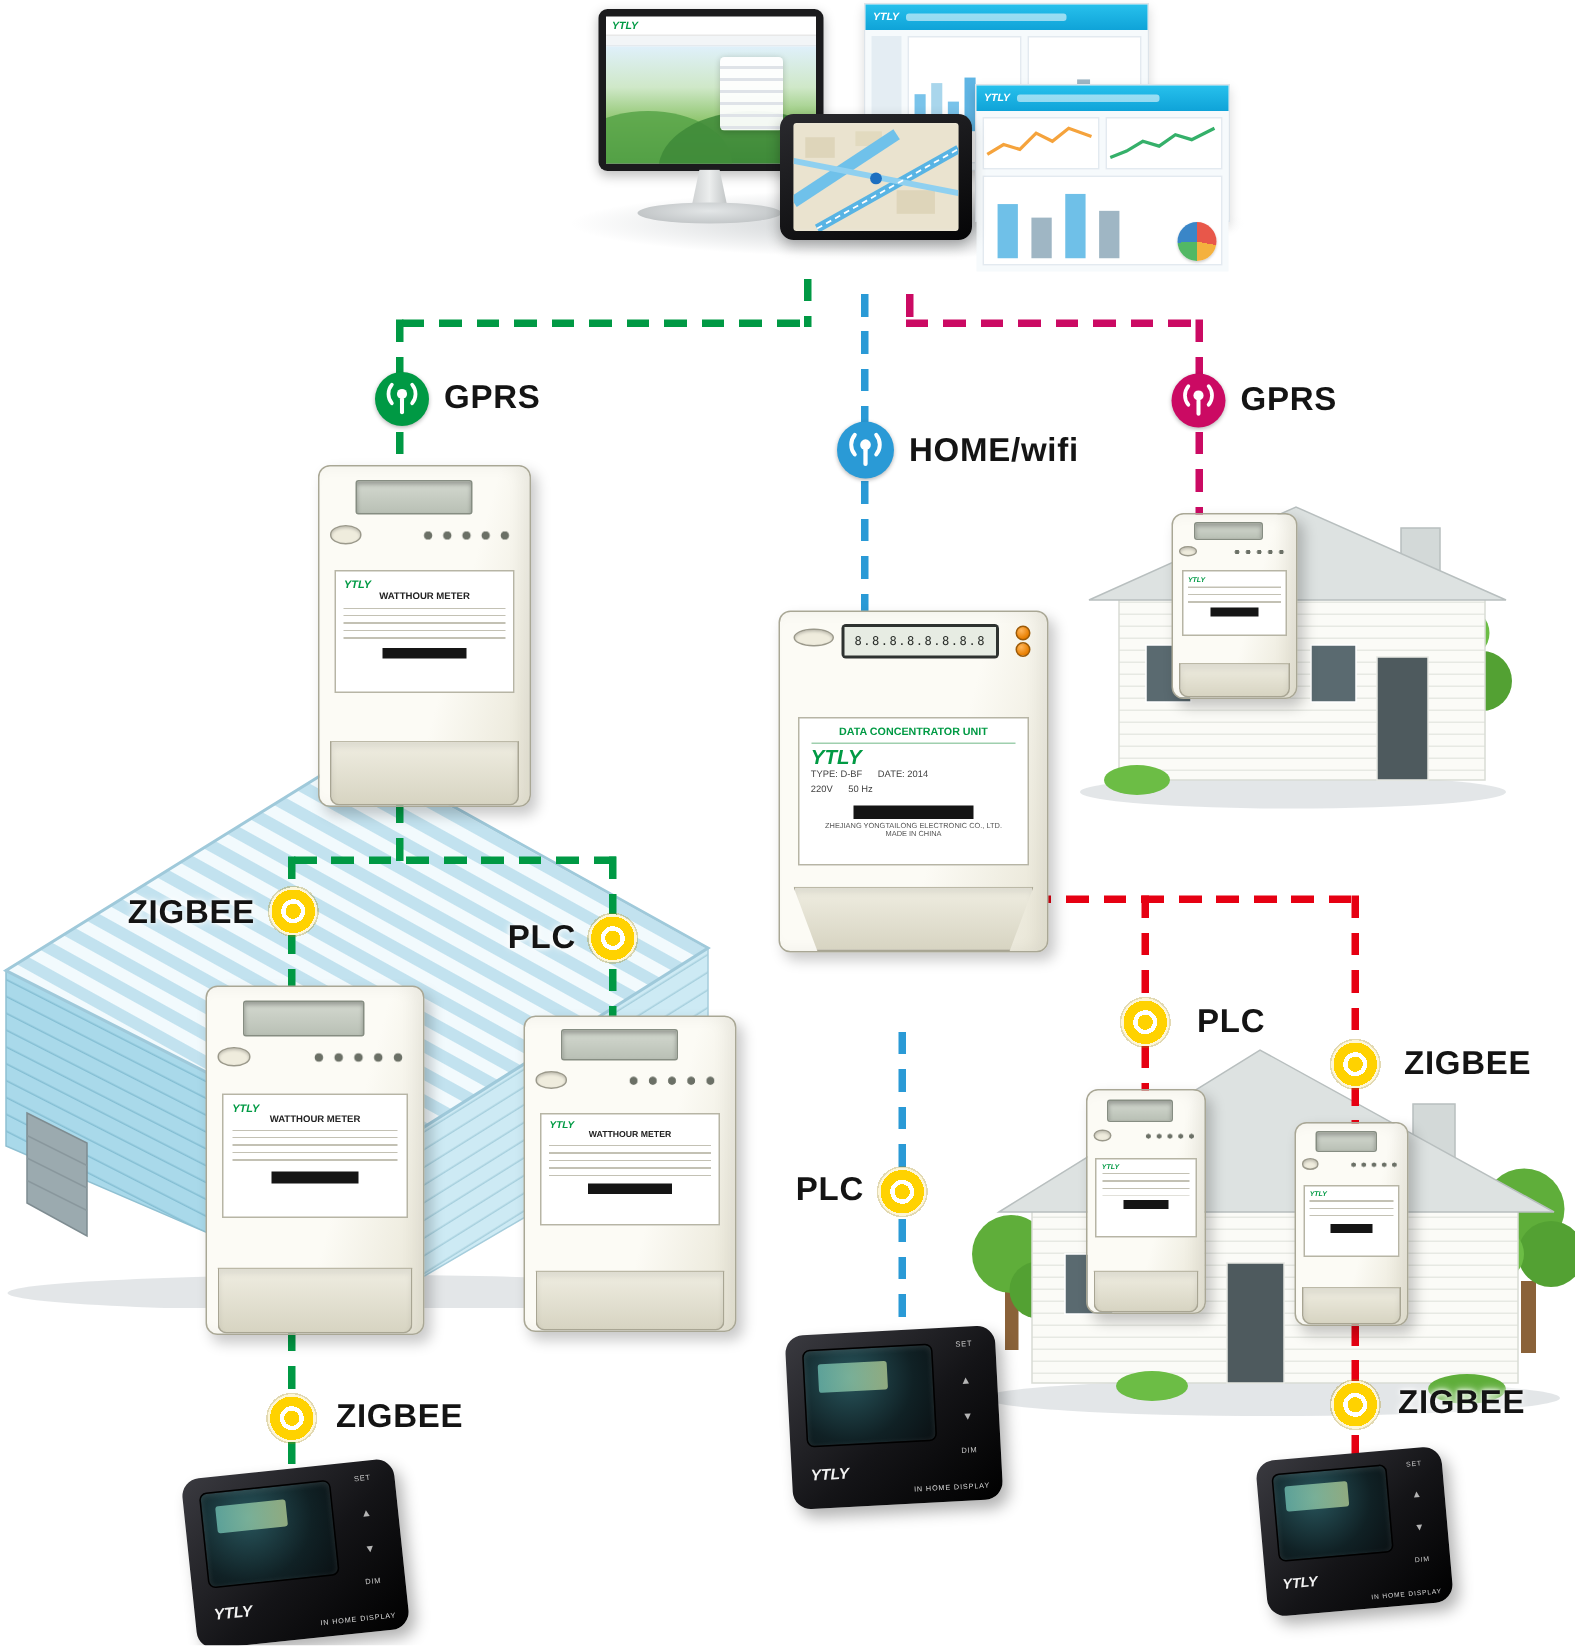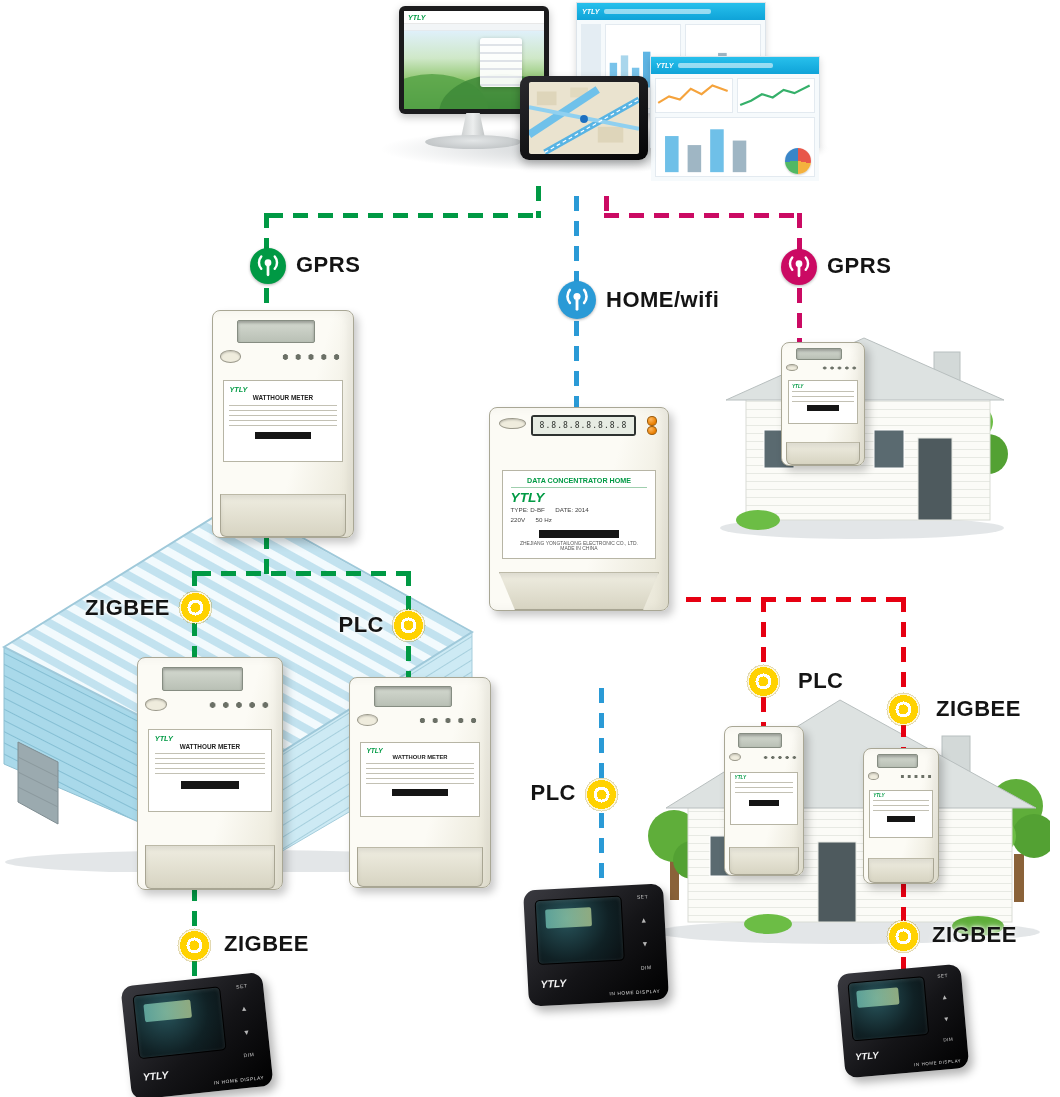--- a/index.html
+++ b/index.html
@@ -363,33 +363,33 @@
     <div class="m-plate">
       <span class="m-brand brand-ytly">YTLY</span>
       <div class="m-title">WATTHOUR METER</div>
       <div class="m-specs"></div>
       <div class="m-barcode"></div>
     </div>
     <div class="m-mid"></div>
     <div class="m-foot"></div>
   </div>
 
-  <div class="meter" style="left:489px;top:407px;width:180px;height:204px;font-size:13px;">
+  <div class="meter" style="left:519px;top:407px;width:180px;height:228px;font-size:13px;">
     <div class="m-head">
       <div class="m-ir" style="top:16%;"></div>
       <div class="c-led">
         <div class="c-led-in">8.8.8.8.8.8.8.8</div>
       </div>
       <div class="c-lights">
           <i></i>
           <i></i>
         </div>
     </div>
     <div class="m-plate" style="flex:0 0 44%;">
-      <div class="c-title">DATA CONCENTRATOR HOME</div>
+      <div class="c-title">DATA CONCENTRATOR UNIT</div>
       <span class="c-brand brand-ytly">YTLY</span>
       <div class="c-spec">TYPE: D-BF      DATE: 2014</div>
       <div class="c-spec">220V      50 Hz</div>
       <div class="m-barcode" style="width:58%;"></div>
       <div class="c-maker">ZHEJIANG YONGTAILONG ELECTRONIC CO., LTD.</div>
       <div class="c-origin">MADE IN CHINA</div>
     </div>
     <div class="m-mid"></div>
     <div class="m-foot c-foot-clip"></div>
   </div>

